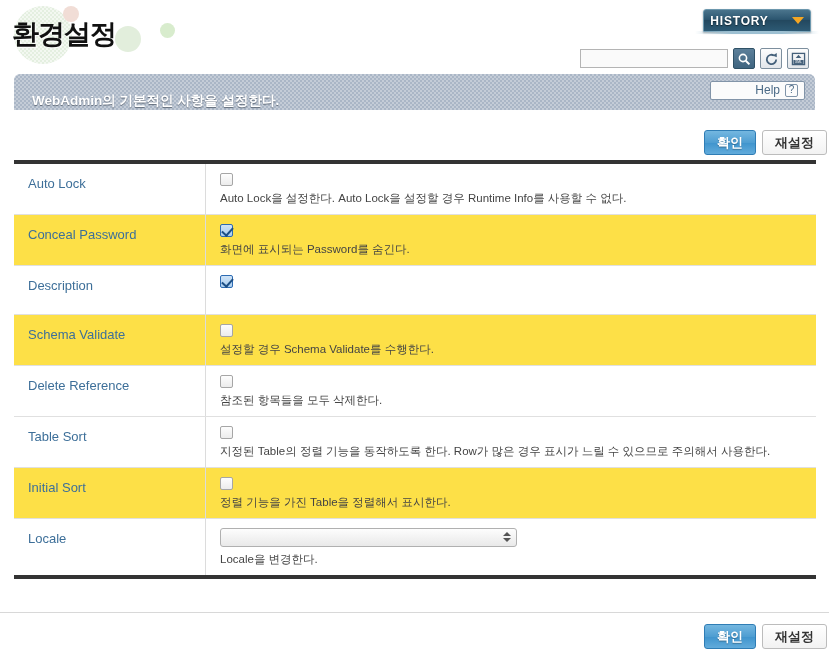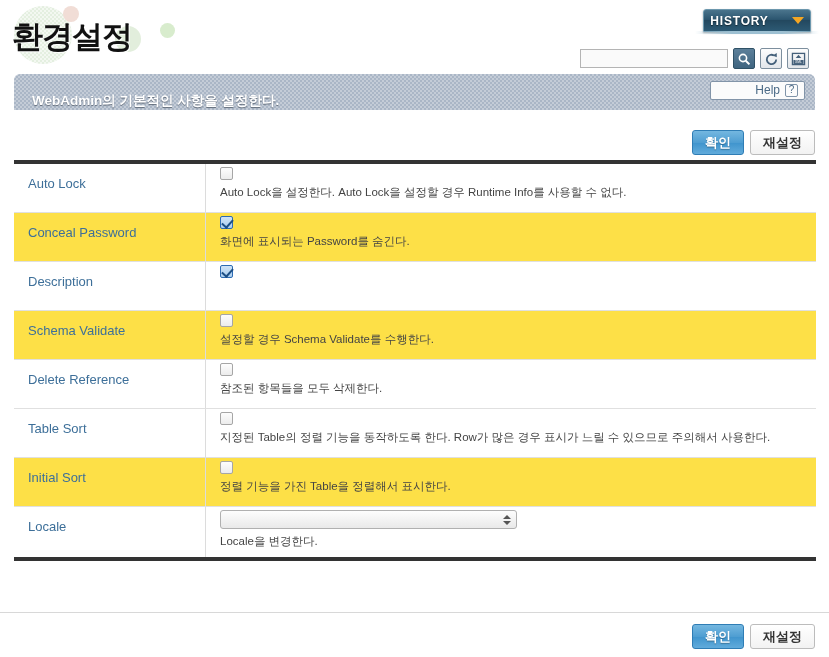--- a/index.html
+++ b/index.html
@@ -23,21 +23,21 @@
       linear-gradient(45deg, rgba(255,255,255,.55) 25%, transparent 25%, transparent 75%, rgba(255,255,255,.55) 75%);
     background-size: 4px 4px;
     background-position: 0 0, 2px 2px;
   }
   .deco-pink { left: 63px; top: 6px; width: 16px; height: 16px; background:#f1ddd6; }
   .deco-mid  { left: 115px; top: 26px; width: 26px; height: 26px; background:#e2eedc; }
   .deco-small{ left: 160px; top: 23px; width: 15px; height: 15px; background:#d8eccd; }
 
   .page-title {
     position: absolute; left: 12px; top: 16px;
-    font-size: 31px; font-weight: bold; color: #111;
+    font-size: 27px; font-weight: bold; color: #111;
     letter-spacing: -1px;
     text-shadow: 1px 1px 0 rgba(255,255,255,.9);
     z-index: 3;
   }
 
   
   .history-btn {
     position: absolute; right: 18px; top: 9px;
     width: 108px; height: 23px;
     background: linear-gradient(to bottom, #4a748c 0%, #2c5670 45%, #23485f 50%, #2d5a74 100%);
@@ -99,21 +99,21 @@
     padding: 1px 6px 2px; cursor:pointer;
   }
   .help-btn .h-lbl { font-size:12px; color:#4b6a86; font-weight:normal;margin-left:38px; }
   .help-q {
     display:inline-flex; align-items:center; justify-content:center;
     width:13px; height:13px; border:1px solid #7f93a8; border-radius:2px;
     font-size:10px; color:#4b6a86; line-height:1;
   }
 
   
-  .btnrow { position:absolute; right: 14px; display:flex; gap:6px; }
+  .btnrow { position:absolute; right: 2px; display:flex; gap:6px; }
   .btnrow.top { top: 130px; }
   .btnrow.bottom { top: 624px; }
   .btn {
     min-width: 52px; height: 25px; padding: 0 12px;
     font-size: 13px; font-weight: bold; cursor:pointer;
     border-radius: 3px; display:flex; align-items:center; justify-content:center;
     font-family: "Liberation Sans", sans-serif;
   }
   .btn-primary {
     color:#fff; border:1px solid #2f7db5;
@@ -136,21 +136,21 @@
   .row.alt { background:#fde047; }
   .row.white { background:#ffffff; }
   .cell-label {
     width: 191px; flex: 0 0 191px;
     padding: 12px 0 10px 14px;
     font-size: 13px; font-weight: normal; color: #3d6f99;
     line-height: 1.25;
   }
   .cell-field {
     flex: 1; border-left: 1px solid #dcdcdc;
-    padding: 3px 0 8px 14px;
+    padding: 9px 0 8px 14px;
   }
   .cell-field .desc {
     font-size: 11.5px; color:#444; margin-top: 5px; line-height:1.3;
   }
 
   
   .cbx {
     width: 13px; height: 13px; border-radius: 2px; display:block;
     border:1px solid #a6a6a6;
     background: linear-gradient(to bottom,#fdfdfd,#ececec);

